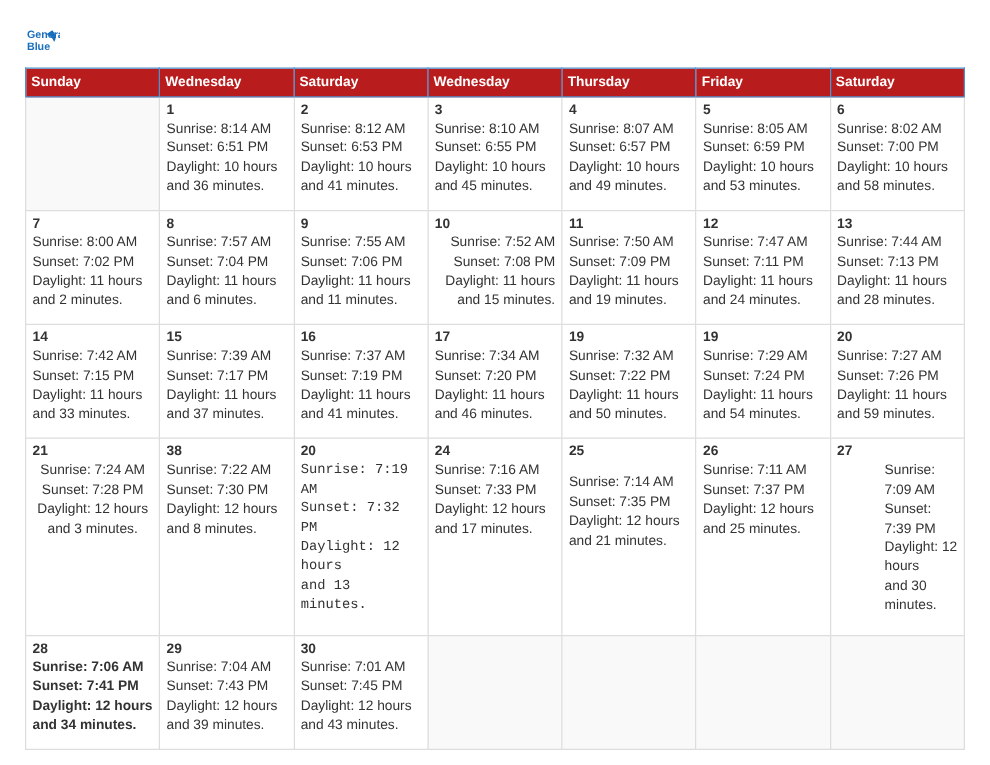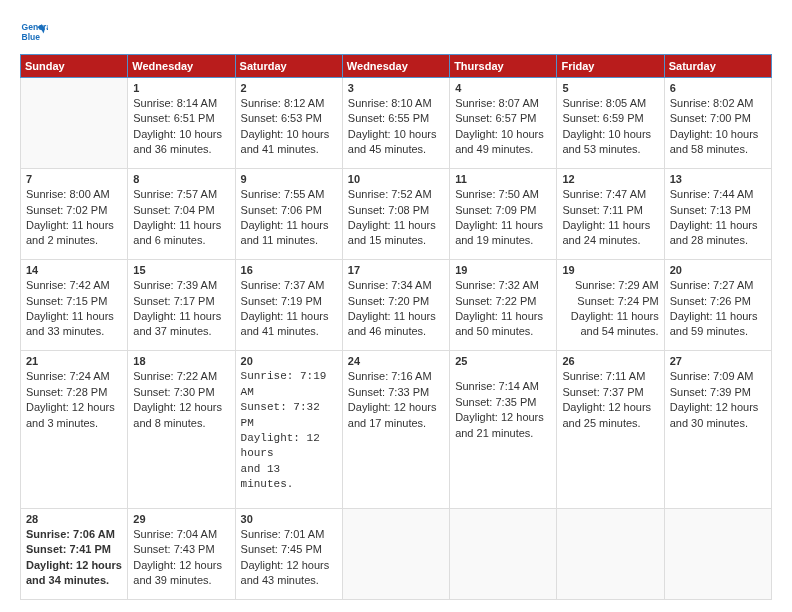--- a/index.html
+++ b/index.html
@@ -179,21 +179,21 @@
           </td>
           <td>
             <span class="day-num">9</span>
             <div class="day-info" style="white-space: pre-line;">Sunrise: 7:55 AM
 Sunset: 7:06 PM
 Daylight: 11 hours
 and 11 minutes.</div>
           </td>
           <td>
             <span class="day-num">10</span>
-            <div class="day-info" style="white-space: pre-line;">Sunrise: 7:52 AM
+            <div class="day-info" style="white-space: pre-line; text-align: right;">Sunrise: 7:52 AM
 Sunset: 7:08 PM
 Daylight: 11 hours
 and 15 minutes.</div>
           </td>
           <td>
             <span class="day-num">11</span>
             <div class="day-info" style="white-space: pre-line;">Sunrise: 7:50 AM
 Sunset: 7:09 PM
 Daylight: 11 hours
 and 19 minutes.</div>
@@ -244,43 +244,43 @@
           </td>
           <td>
             <span class="day-num">19</span>
             <div class="day-info" style="white-space: pre-line;">Sunrise: 7:32 AM
 Sunset: 7:22 PM
 Daylight: 11 hours
 and 50 minutes.</div>
           </td>
           <td>
             <span class="day-num">19</span>
-            <div class="day-info" style="white-space: pre-line; text-align: right;">Sunrise: 7:29 AM
+            <div class="day-info" style="white-space: pre-line;">Sunrise: 7:29 AM
 Sunset: 7:24 PM
 Daylight: 11 hours
 and 54 minutes.</div>
           </td>
           <td>
             <span class="day-num">20</span>
             <div class="day-info" style="white-space: pre-line;">Sunrise: 7:27 AM
 Sunset: 7:26 PM
 Daylight: 11 hours
 and 59 minutes.</div>
           </td>
         </tr>
         <tr>
           <td>
             <span class="day-num">21</span>
-            <div class="day-info" style="white-space: pre-line;">Sunrise: 7:24 AM
+            <div class="day-info" style="white-space: pre-line; text-align: center;">Sunrise: 7:24 AM
 Sunset: 7:28 PM
 Daylight: 12 hours
 and 3 minutes.</div>
           </td>
           <td>
-            <span class="day-num">18</span>
+            <span class="day-num">38</span>
             <div class="day-info" style="white-space: pre-line;">Sunrise: 7:22 AM
 Sunset: 7:30 PM
 Daylight: 12 hours
 and 8 minutes.</div>
           </td>
           <td>
             <span class="day-num">20</span>
             <div class="day-info" style="white-space: pre-line; font-family: Liberation Mono, monospace;">Sunrise: 7:19 AM
 Sunset: 7:32 PM
 Daylight: 12 hours
@@ -302,21 +302,21 @@
           </td>
           <td>
             <span class="day-num">26</span>
             <div class="day-info" style="white-space: pre-line;">Sunrise: 7:11 AM
 Sunset: 7:37 PM
 Daylight: 12 hours
 and 25 minutes.</div>
           </td>
           <td>
             <span class="day-num">27</span>
-            <div class="day-info" style="white-space: pre-line;">Sunrise: 7:09 AM
+            <div class="day-info" style="white-space: pre-line; margin-left: 38px;">Sunrise: 7:09 AM
 Sunset: 7:39 PM
 Daylight: 12 hours
 and 30 minutes.</div>
           </td>
         </tr>
         <tr>
           <td>
             <span class="day-num">28</span>
             <div class="day-info" style="white-space: pre-line; font-weight: bold;">Sunrise: 7:06 AM
 Sunset: 7:41 PM

